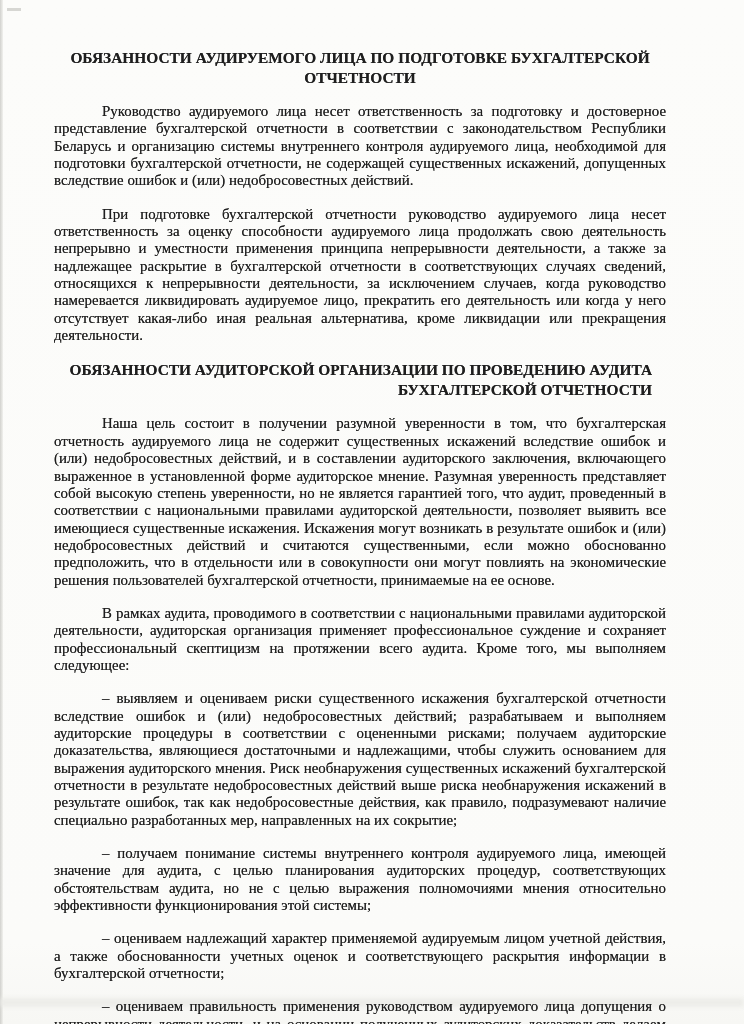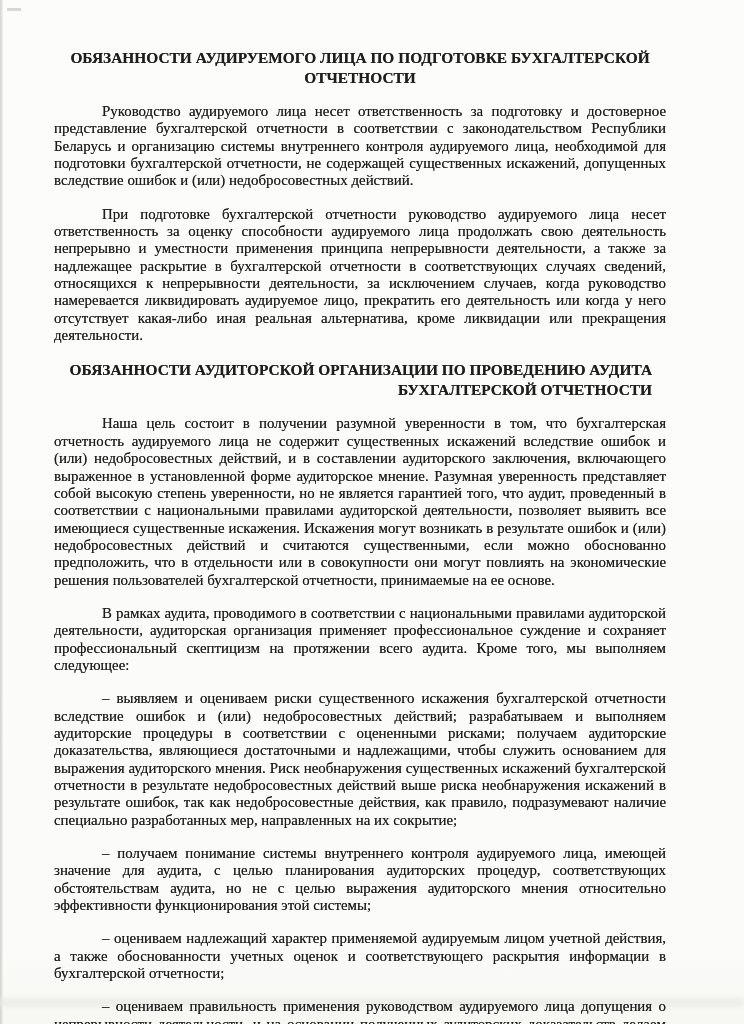--- a/index.html
+++ b/index.html
@@ -87,20 +87,20 @@
 
 
     <p class="heading second">ОБЯЗАННОСТИ АУДИТОРСКОЙ ОРГАНИЗАЦИИ ПО ПРОВЕДЕНИЮ АУДИТА БУХГАЛТЕРСКОЙ ОТЧЕТНОСТИ</p>
 
     <p class="para">Наша цель состоит в получении разумной уверенности в том, что бухгалтерская отчетность аудируемого лица не содержит существенных искажений вследствие ошибок и (или) недобросовестных действий, и в составлении аудиторского заключения, включающего выраженное в установленной форме аудиторское мнение. Разумная уверенность представляет собой высокую степень уверенности, но не является гарантией того, что аудит, проведенный в соответствии с национальными правилами аудиторской деятельности, позволяет выявить все имеющиеся существенные искажения. Искажения могут возникать в результате ошибок и (или) недобросовестных действий и считаются существенными, если можно обоснованно предположить, что в отдельности или в совокупности они могут повлиять на экономические решения пользователей бухгалтерской отчетности, принимаемые на ее основе.</p>
 
     <p class="para">В рамках аудита, проводимого в соответствии с национальными правилами аудиторской деятельности, аудиторская организация применяет профессиональное суждение и сохраняет профессиональный скептицизм на протяжении всего аудита. Кроме того, мы выполняем следующее:</p>
 
     <p class="para">– выявляем и оцениваем риски существенного искажения бухгалтерской отчетности вследствие ошибок и (или) недобросовестных действий; разрабатываем и выполняем аудиторские процедуры в соответствии с оцененными рисками; получаем аудиторские доказательства, являющиеся достаточными и надлежащими, чтобы служить основанием для выражения аудиторского мнения. Риск необнаружения существенных искажений бухгалтерской отчетности в результате недобросовестных действий выше риска необнаружения искажений в результате ошибок, так как недобросовестные действия, как правило, подразумевают наличие специально разработанных мер, направленных на их сокрытие;</p>
 
-    <p class="para">– получаем понимание системы внутреннего контроля аудируемого лица, имеющей значение для аудита, с целью планирования аудиторских процедур, соответствующих обстоятельствам аудита, но не с целью выражения аудиторского мнения относительно эффективности функционирования этой системы;</p>
+    <p class="para">– получаем понимание системы внутреннего контроля аудируемого лица, имеющей значение для аудита, с целью планирования аудиторских процедур, соответствующих обстоятельствам аудита, но не с целью выражения полномочиями мнения относительно эффективности функционирования этой системы;</p>
 
     <p class="para">– оцениваем надлежащий характер применяемой аудируемым лицом учетной действия, а также обоснованности учетных оценок и соответствующего раскрытия информации в бухгалтерской отчетности;</p>
 
     <p class="para">– оцениваем правильность применения руководством аудируемого лица допущения о непрерывности деятельности, и на основании полученных аудиторских доказательств делаем вывод о том, имеется ли существенная неопределенность в связи с событиями или условиями, в результате которых могут возникнуть значительные сомнения в способности аудируемого лица продолжать свою деятельность непрерывно. Если мы приходим к выводу о наличии такой</p>
 
   </div>
 </div>
 
 </body></html>

